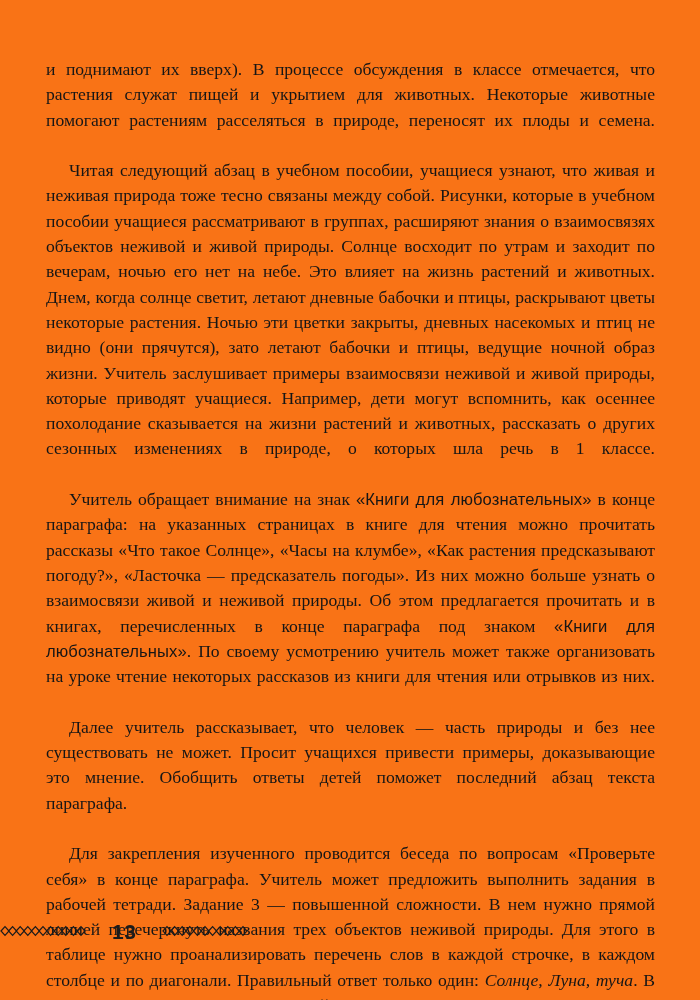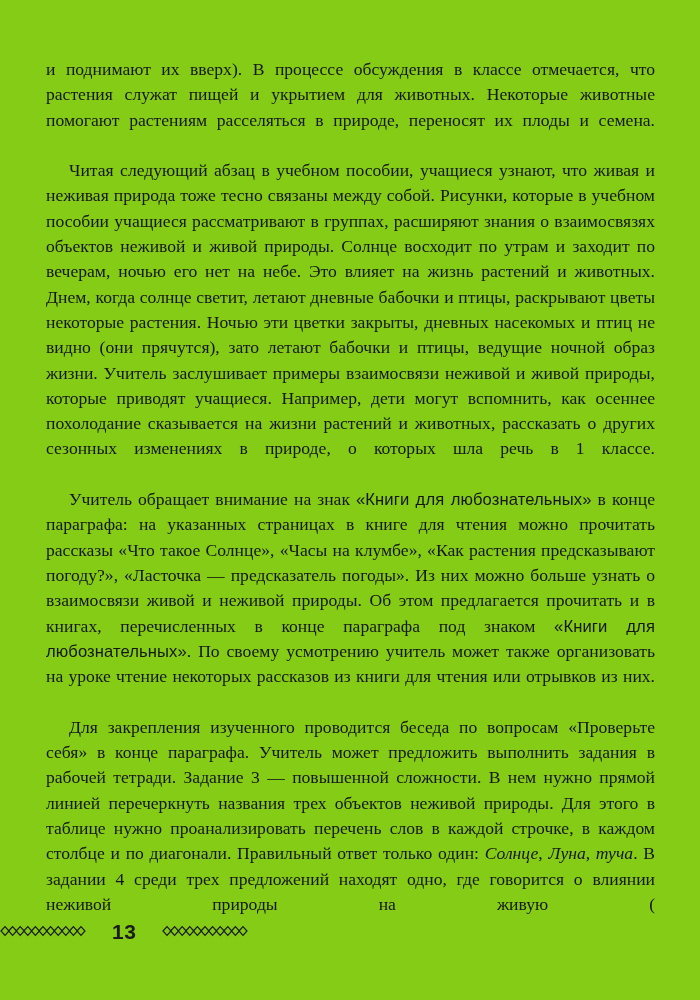--- a/index.html
+++ b/index.html
@@ -6,21 +6,21 @@
   html, body {
     margin: 0;
     padding: 0;
     background: #ffffff;
   }
 
   .page {
     position: relative;
     width: 700px;
     height: 1000px;
-    background: #84cc16;
+    background: #f97316;
     overflow: hidden;
     box-sizing: border-box;
     font-family: "Liberation Serif", "DejaVu Serif", serif;
     color: #161616;
   }
 
   .text-column {
     position: absolute;
     left: 46px;
     top: 57px;
@@ -93,20 +93,21 @@
 </style>
 </head>
 <body>
 
 <div class="page">
 
   <div class="text-column">
       <p class="para no-indent"><span>и поднимают их вверх). В процессе обсуждения в классе отмечается, что растения служат пищей и укрытием для животных. Некоторые животные помогают растениям расселяться в природе, переносят их плоды и семена.</span></p>
       <p class="para"><span>Читая следующий абзац в учебном пособии, учащиеся узнают, что живая и неживая природа тоже тесно связаны между собой. Рисунки, которые в учебном пособии учащиеся рассматривают в группах, расширяют знания о взаимосвязях объектов неживой и живой природы. Солнце восходит по утрам и заходит по вечерам, ночью его нет на небе. Это влияет на жизнь растений и животных. Днем, когда солнце светит, летают дневные бабочки и птицы, раскрывают цветы некоторые растения. Ночью эти цветки закрыты, дневных насекомых и птиц не видно (они прячутся), зато летают бабочки и птицы, ведущие ночной образ жизни. Учитель заслушивает примеры взаимосвязи неживой и живой природы, которые приводят учащиеся. Например, дети могут вспомнить, как осеннее похолодание сказывается на жизни растений и животных, рассказать о других сезонных изменениях в природе, о которых шла речь в 1 классе.</span></p>
       <p class="para"><span>Учитель обращает внимание на знак </span><span class="booksign">«Книги для любознательных»</span><span> в конце параграфа: на указанных страницах в книге для чтения можно прочитать рассказы «Что такое Солнце», «Часы на клумбе», «Как растения предсказывают погоду?», «Ласточка — предсказатель погоды». Из них можно больше узнать о взаимосвязи живой и неживой природы. Об этом предлагается прочитать и в книгах, перечисленных в конце параграфа под знаком </span><span class="booksign">«Книги для любознательных»</span><span>. По своему усмотрению учитель может также организовать на уроке чтение некоторых рассказов из книги для чтения или отрывков из них.</span></p>
+      <p class="para"><span>Далее учитель рассказывает, что человек — часть природы и без нее существовать не может. Просит учащихся привести примеры, доказывающие это мнение. Обобщить ответы детей поможет последний абзац текста параграфа.</span></p>
       <p class="para"><span>Для закрепления изученного проводится беседа по вопросам «Проверьте себя» в конце параграфа. Учитель может предложить выполнить задания в рабочей тетради. Задание 3 — повышенной сложности. В нем нужно прямой линией перечеркнуть названия трех объектов неживой природы. Для этого в таблице нужно проанализировать перечень слов в каждой строчке, в каждом столбце и по диагонали. Правильный ответ только один: </span><span class="italic">Солнце, Луна, туча</span><span>. В задании 4 среди трех предложений находят одно, где говорится о влиянии неживой природы на живую (</span></p>
     </div>
 
   <div class="footer">
     <span class="ornament">
       <svg width="86" height="14" viewBox="0 0 86 14" aria-hidden="true">
         <g fill="none" stroke="#1b1b1b" stroke-width="1.2">
           <path d="M1 7 L5 2.6 L9 7 L5 11.4 Z"></path>
           <path d="M8.6 7 L12.6 2.6 L16.6 7 L12.6 11.4 Z"></path>
           <path d="M16.2 7 L20.2 2.6 L24.2 7 L20.2 11.4 Z"></path>

